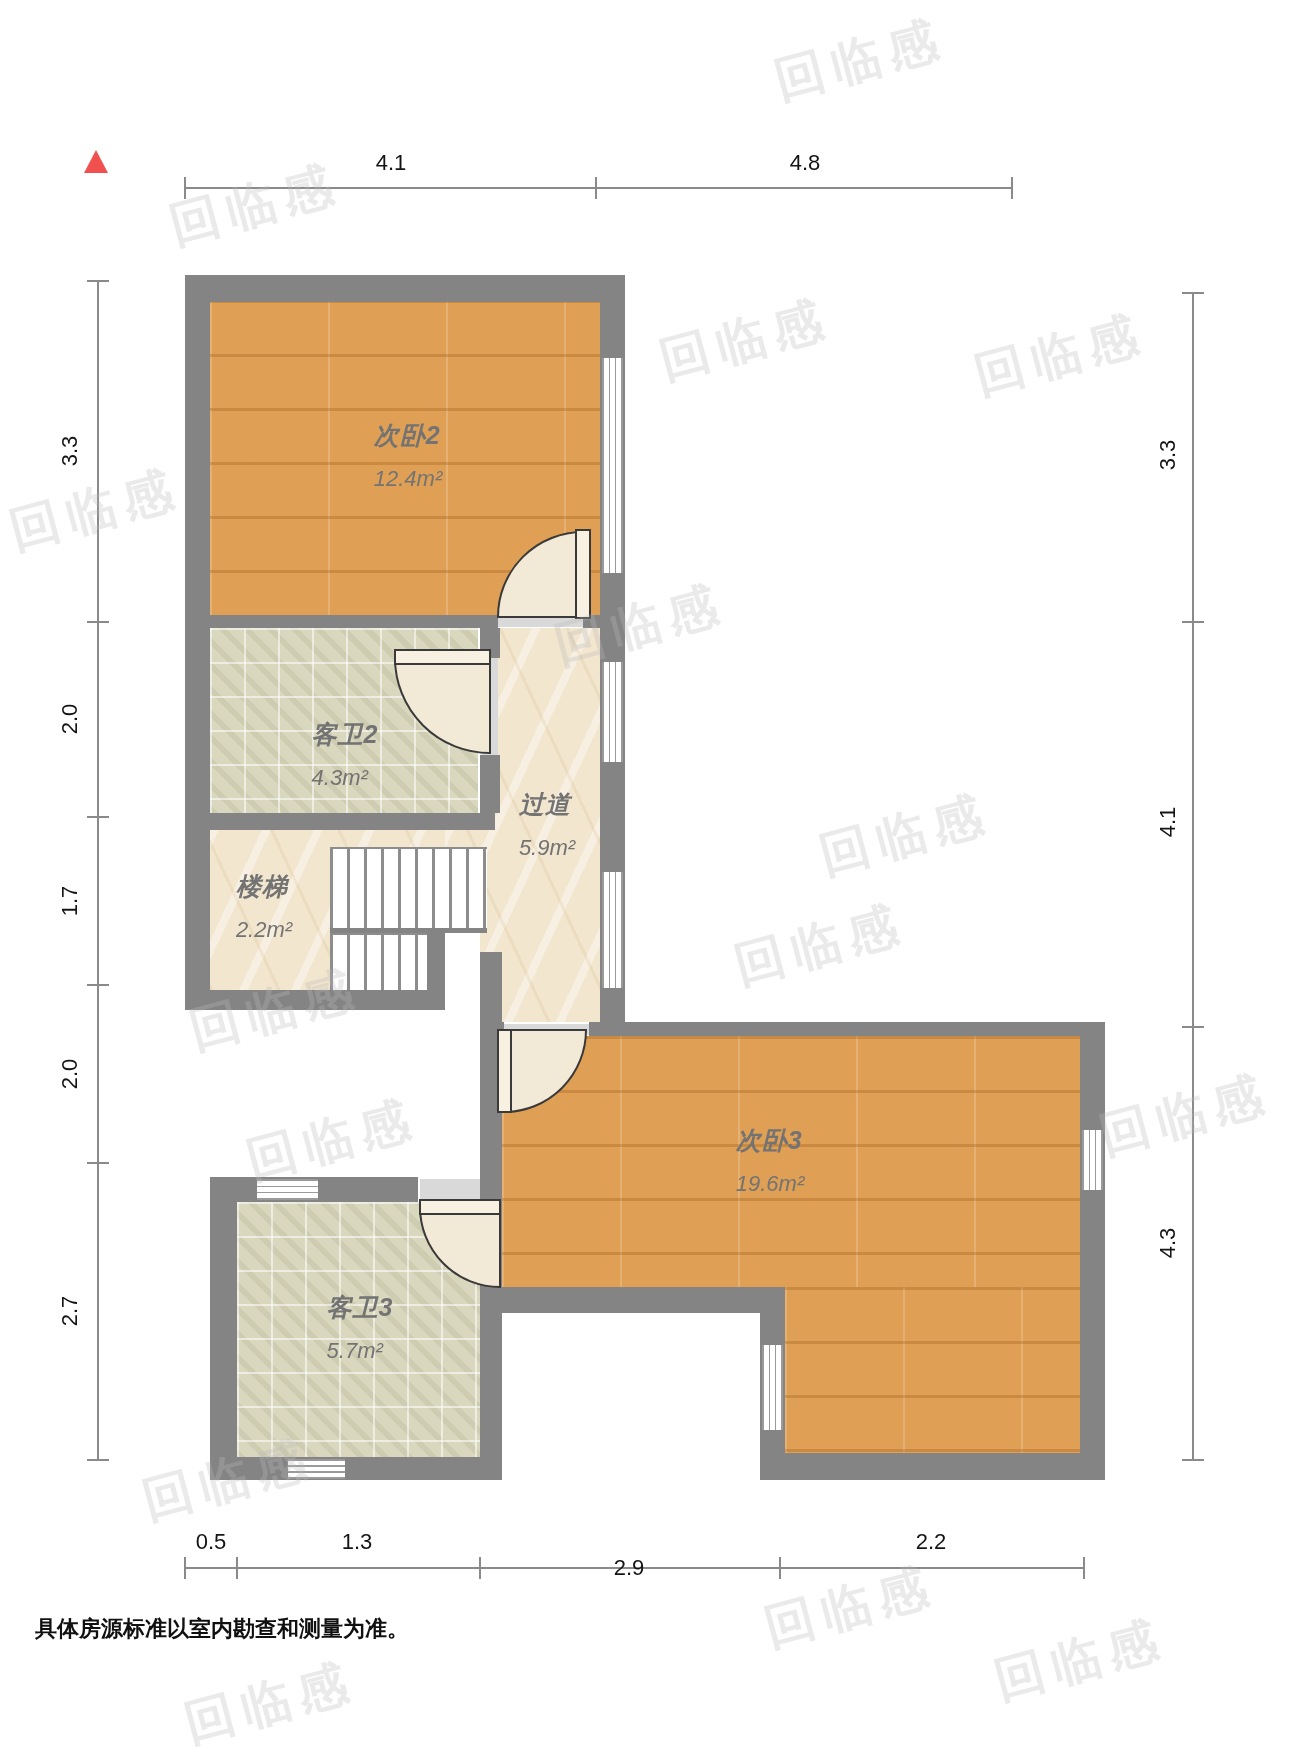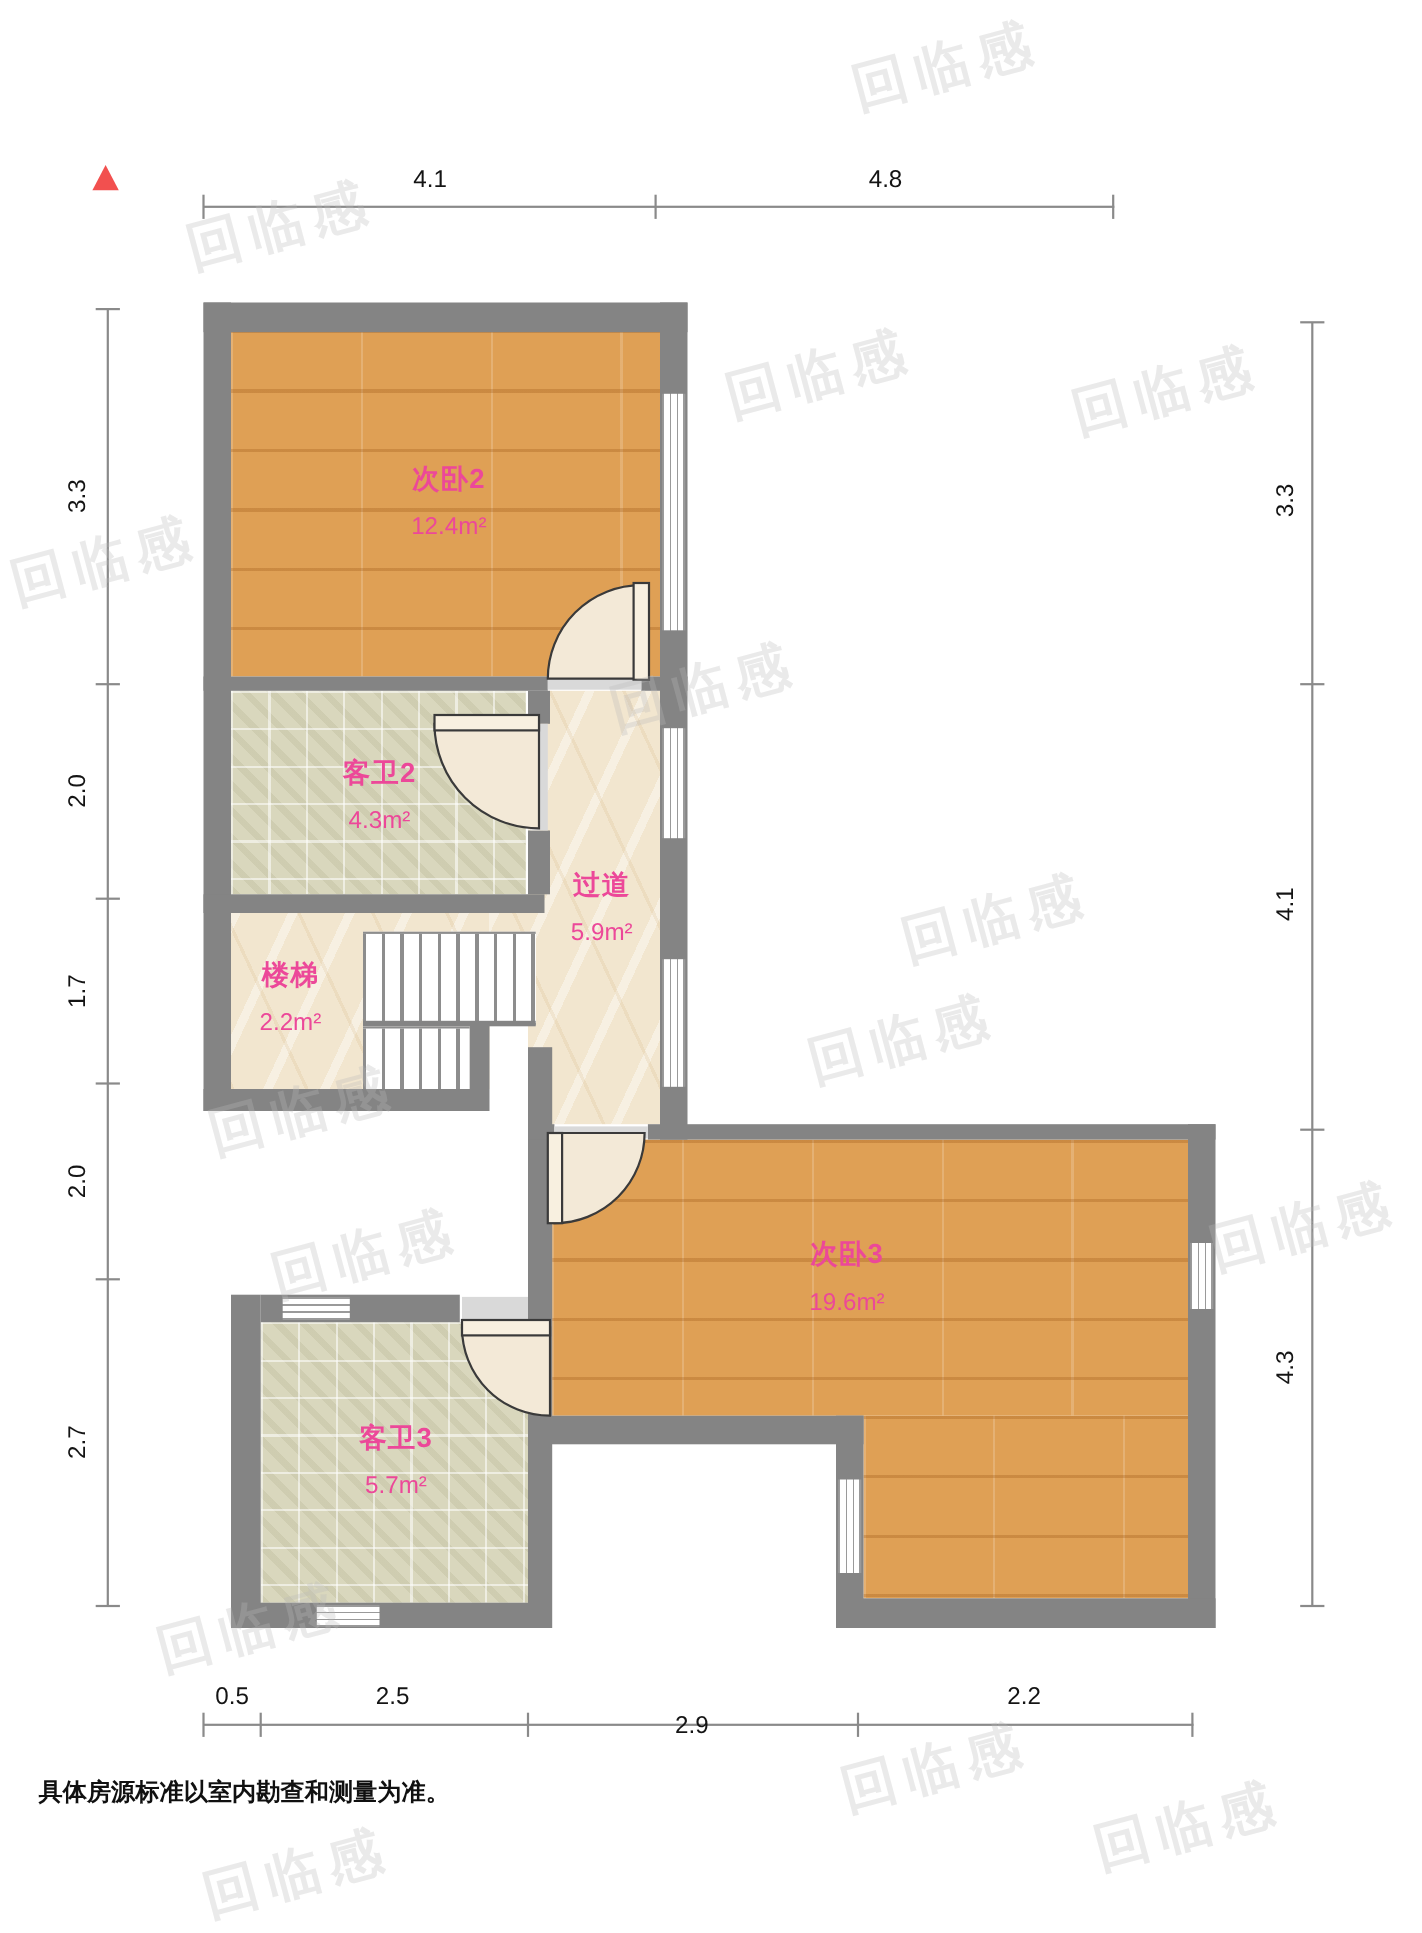--- a/index.html
+++ b/index.html
@@ -24,21 +24,21 @@
       linear-gradient(to right, #9a9a9a 0 2px, #fff 2px 32%, #9a9a9a 32% 38%, #fff 38% 62%,
                       #9a9a9a 62% 68%, #fff 68% calc(100% - 2px), #9a9a9a calc(100% - 2px));}
   .win-h{position:absolute;background:
       linear-gradient(to bottom, #9a9a9a 0 2px, #fff 2px 32%, #9a9a9a 32% 38%, #fff 38% 62%,
                       #9a9a9a 62% 68%, #fff 68% calc(100% - 2px), #9a9a9a calc(100% - 2px));}
   .stairs{position:absolute;background:
       repeating-linear-gradient(to right, #8d8d8d 0 3px, #ffffff 3px 17px), #fff;
       border-top:2px solid #8d8d8d; border-bottom:2px solid #8d8d8d;}
   .sill{position:absolute;background:#d9d9d9;}
   
-  .room-label{position:absolute;transform:translate(-50%,-50%);text-align:center;color:#ec4899;z-index:6;}
+  .room-label{position:absolute;transform:translate(-50%,-50%);text-align:left;color:#737373;z-index:6;font-style:italic;}
   .rname{font-size:25px;font-weight:bold;letter-spacing:1px;white-space:nowrap;}
   .rarea{font-size:22px;margin-top:14px;white-space:nowrap;}
   
   .dimline{position:absolute;background:#8a8a8a;z-index:5;}
   .tickv{position:absolute;width:2px;height:22px;background:#8a8a8a;z-index:5;}
   .tickh{position:absolute;width:22px;height:2px;background:#8a8a8a;z-index:5;}
   .dimlabel{position:absolute;font-size:22px;color:#141414;transform:translate(-50%,-50%);z-index:5;white-space:nowrap;}
   .dimlabel.rot{transform:translate(-50%,-50%) rotate(-90deg);}
   
   .notes{position:absolute;color:#101010;font-size:22px;line-height:33px;font-weight:600;z-index:6;white-space:nowrap;}
@@ -111,21 +111,21 @@
     <path d="M 504 1030 L 504 1112 A 82 82 0 0 0 586 1030 Z" fill="#f3e9d7" stroke="#3a3a3a" stroke-width="2"></path>
     <rect x="498" y="1030" width="13" height="82" fill="#f8f0e0" stroke="#3a3a3a" stroke-width="2"></rect>
     <path d="M 500 1207 L 420 1207 A 80 80 0 0 0 500 1287 Z" fill="#f3e9d7" stroke="#3a3a3a" stroke-width="2"></path>
     <rect x="420" y="1200" width="80" height="14" fill="#f8f0e0" stroke="#3a3a3a" stroke-width="2"></rect>
   </svg>
 
   <div class="room-label" style="left:408px;top:455px;">
     <div class="rname">次卧2</div>
     <div class="rarea">12.4m²</div>
   </div>
-  <div class="room-label" style="left:345px;top:722px;">
+  <div class="room-label" style="left:345px;top:754px;">
     <div class="rname">客卫2</div>
     <div class="rarea">4.3m²</div>
   </div>
   <div class="room-label" style="left:547px;top:824px;">
     <div class="rname">过道</div>
     <div class="rarea">5.9m²</div>
   </div>
   <div class="room-label" style="left:264px;top:906px;">
     <div class="rname">楼梯</div>
     <div class="rarea">2.2m²</div>
@@ -168,21 +168,21 @@
   <div class="dimlabel rot" style="left:1168px;top:822px;">4.1</div>
   <div class="dimlabel rot" style="left:1168px;top:1243px;">4.3</div>
 
   <div class="dimline" style="left:185px;top:1567px;width:900px;height:2px;"></div>
   <div class="tickv" style="left:184px;top:1557px;"></div>
   <div class="tickv" style="left:236px;top:1557px;"></div>
   <div class="tickv" style="left:479px;top:1557px;"></div>
   <div class="tickv" style="left:779px;top:1557px;"></div>
   <div class="tickv" style="left:1083px;top:1557px;"></div>
   <div class="dimlabel" style="left:211px;top:1542px;">0.5</div>
-  <div class="dimlabel" style="left:357px;top:1542px;">2.5</div>
+  <div class="dimlabel" style="left:357px;top:1542px;">1.3</div>
   <div class="dimlabel" style="left:629px;top:1542px;margin-top:26px;">2.9</div>
   <div class="dimlabel" style="left:931px;top:1542px;">2.2</div>
 
   <div class="notes" style="left:35px;top:1612px;">
     <div>具体房源标准以室内勘查和测量为准。</div>
   </div>
 
   <div class="wm" style="left:860px;top:60px;">回临感</div>
   <div class="wm" style="left:255px;top:205px;">回临感</div>
   <div class="wm" style="left:745px;top:340px;">回临感</div>

